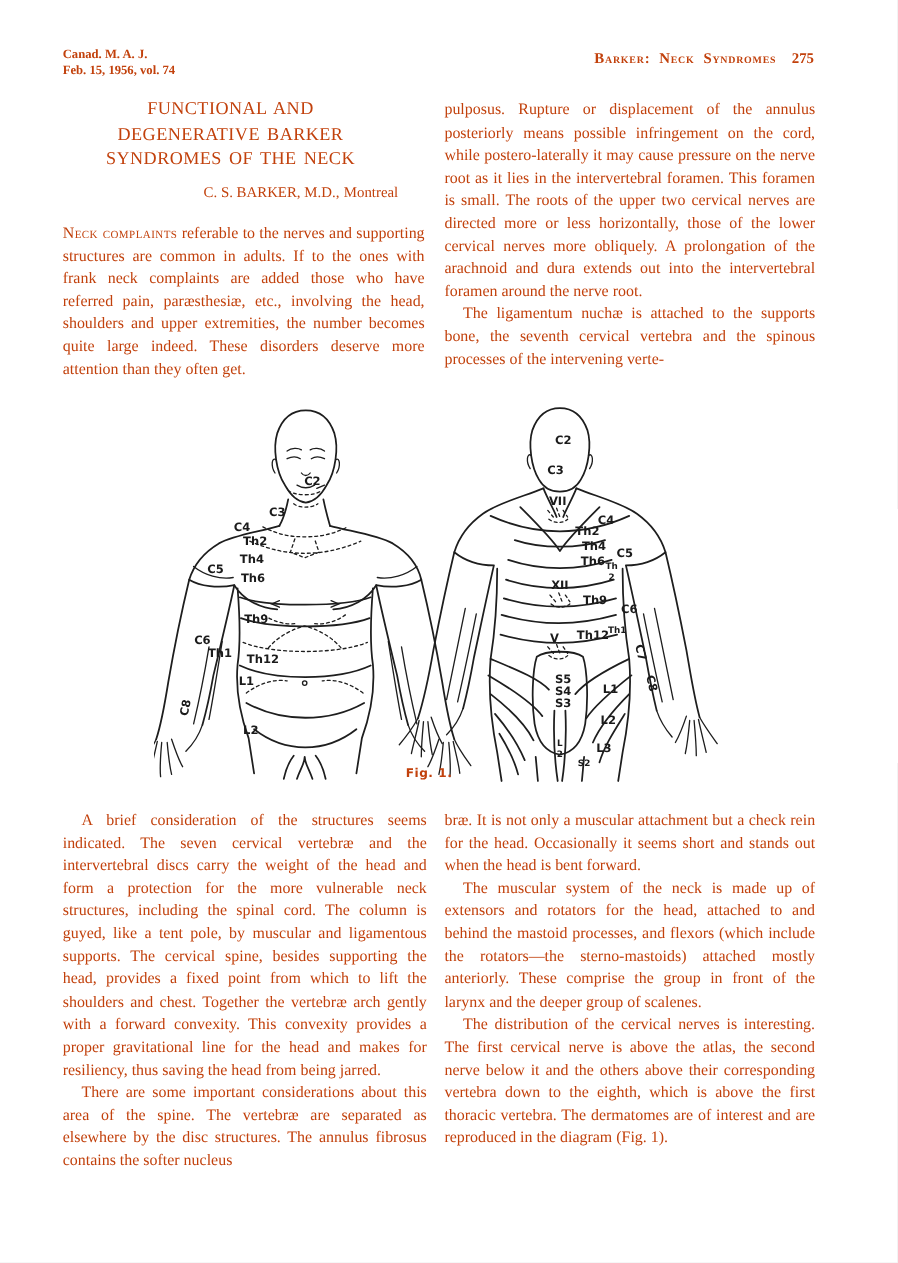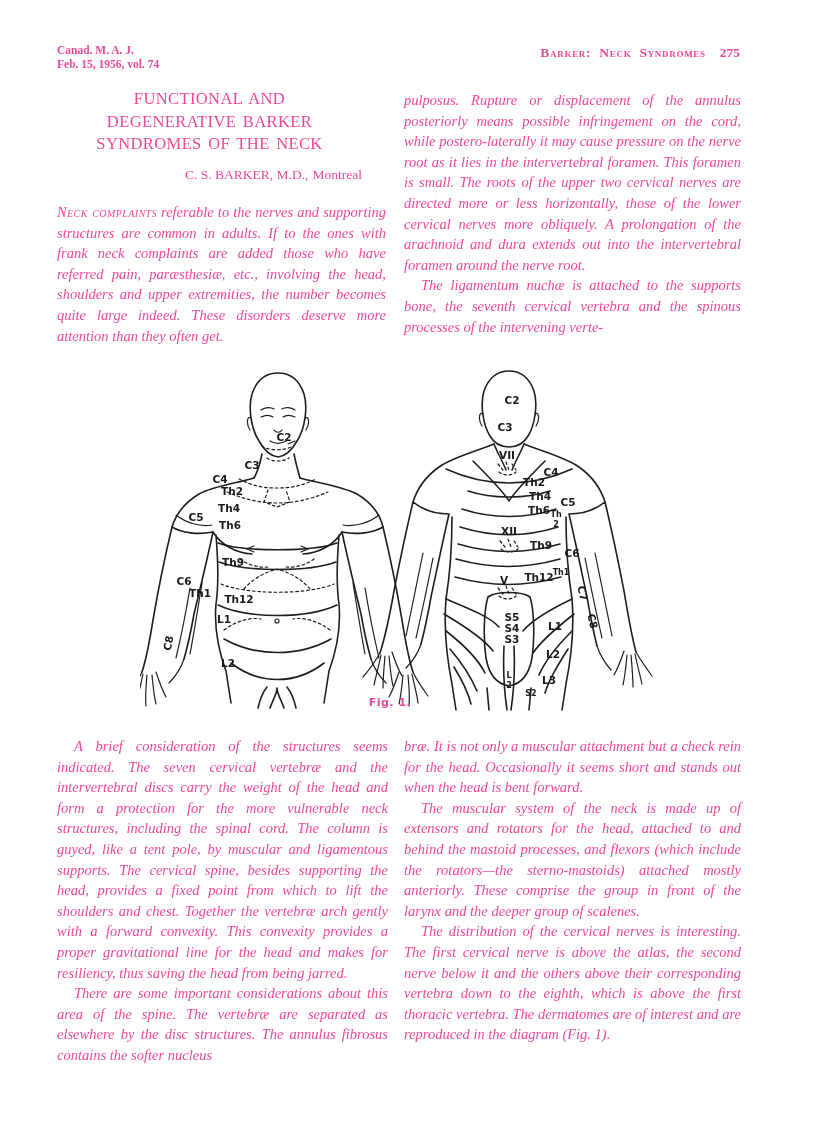--- a/index.html
+++ b/index.html
@@ -1,23 +1,23 @@
 <!DOCTYPE html>
 <html><head>
 <meta charset="utf-8">
 <style>
   html,body{margin:0;padding:0;background:#e8e8e8;}
   .page{position:relative;width:816px;height:1148px;background:#ffffff;overflow:hidden;
-        font-family:"Liberation Serif",serif;color:#ec4899;margin:0 auto;}
+        font-family:"Liberation Serif",serif;color:#c2410c;margin:0 auto;}
   .col{position:absolute;text-align:justify;font-size:14.5px;line-height:20.6px;}
   #col-left-top{left:57px;top:88px;width:329px;}
   #col-right-top{left:404px;top:90px;width:337px;}
   #col-left-bottom{left:57px;top:736px;width:331px;}
   #col-right-bottom{left:404px;top:736px;width:337px;}
-  .body-p{margin:0;font-style:italic;}
+  .body-p{margin:0;}
   .indent{text-indent:17px;}
   .lead-caps{font-variant:small-caps;letter-spacing:.4px;}
   .title-block{text-align:center;font-weight:normal;font-size:16.5px;line-height:22.5px;
                letter-spacing:.4px;word-spacing:2px;padding-right:24px;}
   .byline{text-align:right;padding-right:24px;margin-top:9px;margin-bottom:17px;font-size:13.5px;}
   .byline-place{margin-left:4px;}
   #masthead{position:absolute;left:57px;top:43px;font-weight:bold;font-size:11.5px;line-height:14px;}
   #running-head{position:absolute;right:76px;top:45px;font-size:13.5px;font-variant:small-caps;
                 letter-spacing:.7px;word-spacing:4px;font-weight:bold;text-align:right;}
   #running-head .pagenum{font-variant:normal;font-weight:bold;margin-left:14px;letter-spacing:0;}

